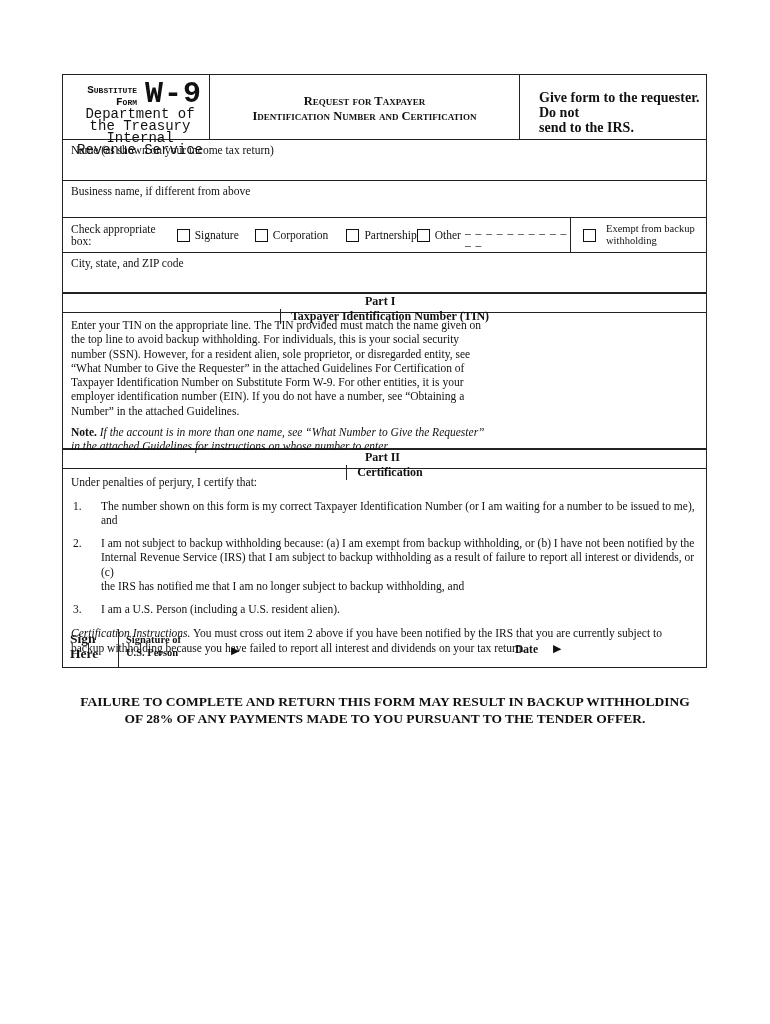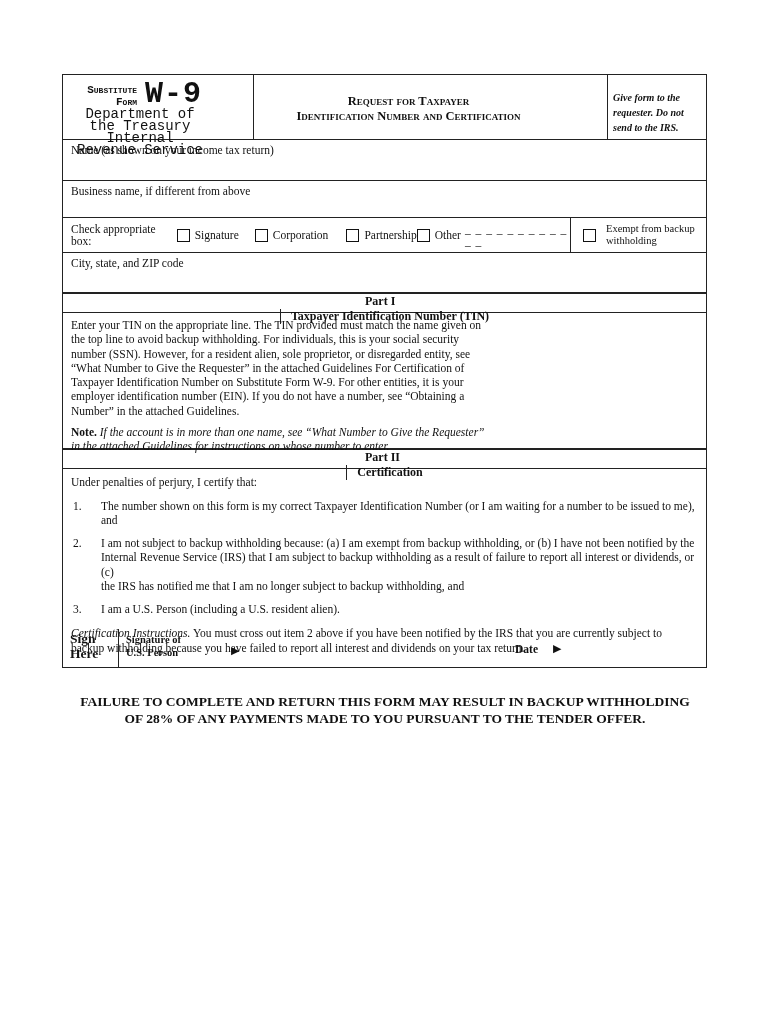--- a/index.html
+++ b/index.html
@@ -10,35 +10,35 @@
     color:#111; -webkit-font-smoothing:antialiased;
   }
   .page { position:absolute; inset:0; background:#fff; }
 
   .w9-table {
     position:absolute; left:62px; top:74px; width:645px; height:594px;
     border:1px solid #222; background:#fff;
   }
   .row { display:flex; width:100%; }
   .cell { position:relative; }
-  .vline { border-left:1px solid #222;margin-left:44px; }
+  .vline { border-left:1px solid #222; }
 
   
   .hdr-row { height:65px; border-bottom:1px solid #222; }
   .hdr-left { width:146px; padding:5px 4px 0 12px;font-family:Liberation Mono, monospace; }
   .subform-wrap { display:flex; align-items:flex-start; }
   .subform { text-align:right; font-variant:small-caps; font-weight:bold;
              font-size:11px; line-height:12px; padding-top:4px; width:62px; }
   .w9-big { font-size:30px; font-weight:bold; line-height:28px; margin-left:8px; letter-spacing:1px; }
   .dept { text-align:center; font-size:14px; line-height:12px; white-space:pre-line; margin-top:0; }
   .hdr-mid { width:310px; text-align:center; padding-top:19px;
              font-variant:small-caps; font-weight:bold; font-size:12.5px;
              line-height:15px; white-space:pre-line; }
-  .hdr-right { flex:1; padding:15px 6px 0 5px; font-weight:bold; font-size:10px;
-               line-height:15px; white-space:pre-line;font-style:italic; }
+  .hdr-right { flex:1; padding:15px 6px 0 19px; font-weight:bold; font-size:14px;
+               line-height:15px; white-space:pre-line; }
 
   
   .field-row { border-bottom:1px solid #222; }
   .name-row { height:41px; }
   .biz-row  { height:37px; }
   .city-row { height:39px; border-bottom:none; }
   .field-label { position:absolute; top:4px; left:8px; font-size:11.5px; }
 
   
   .chk-row { height:35px; border-bottom:1px solid #222; }

